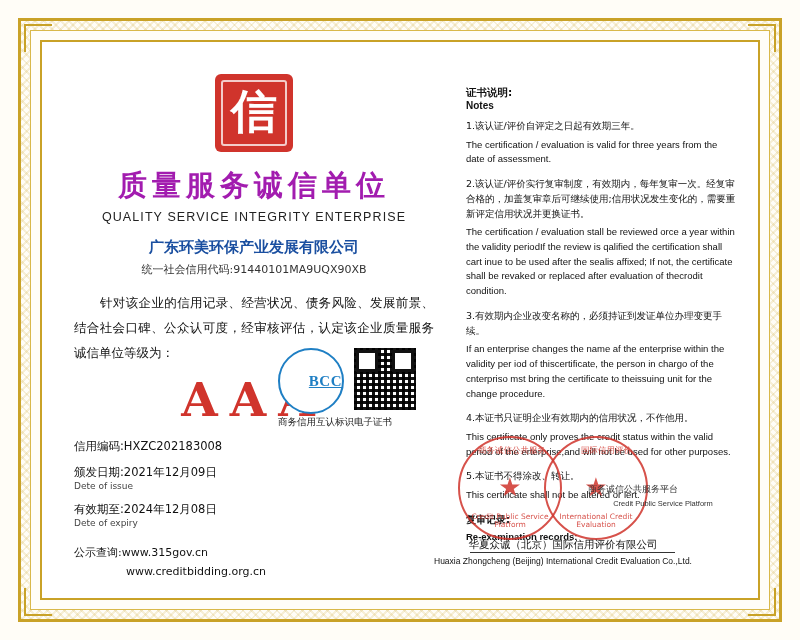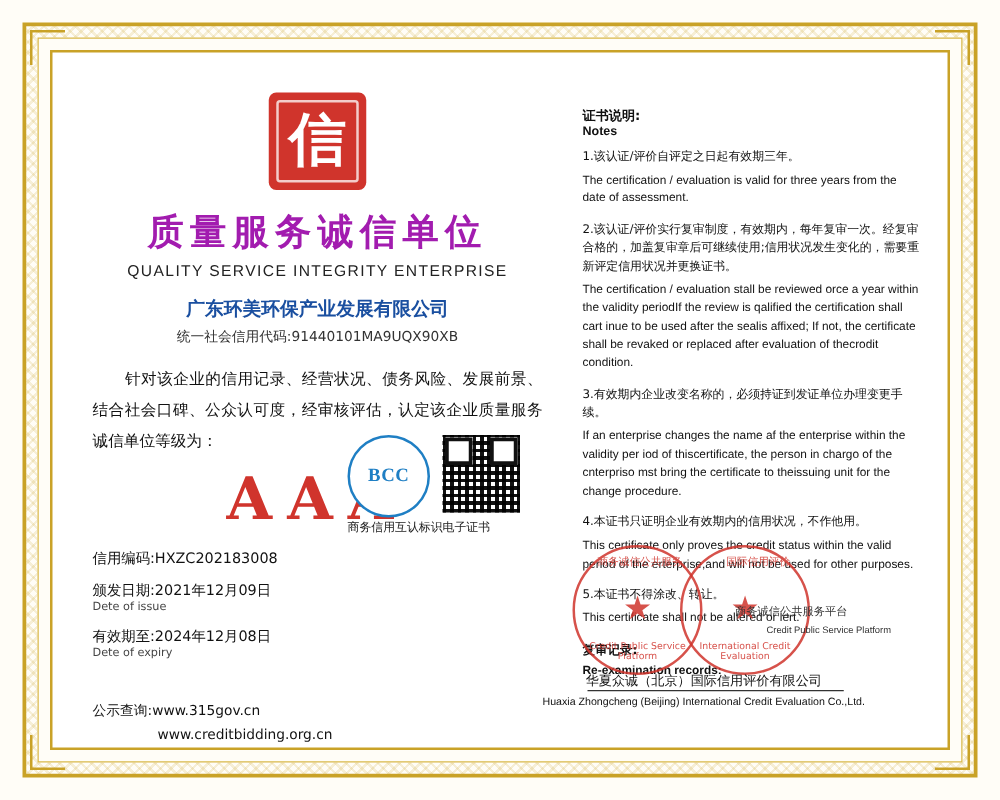--- a/index.html
+++ b/index.html
@@ -140,43 +140,44 @@
     margin:0 0 11px 4px;
     font-family:"DejaVu Sans", sans-serif;
   }
   .field .line1{
     font-size:11.5px;color:#111;
   }
   .field .line2{
     font-size:9px;color:#444;margin-top:1px;
   }
   .query{
-    margin:32px 0 0 4px;
+    margin:16px 0 0 4px;
     font-size:11px;color:#111;
     font-family:"DejaVu Sans", sans-serif;
     line-height:1.7;
   }
   .query .url{display:block;margin-left:52px;}
 
   
   .badge-row{
     position:absolute;
     left:230px;top:300px;
     width:170px;
     display:flex;align-items:flex-start;gap:10px;
   }
   .bcc{
     width:62px;height:62px;border-radius:50%;
     border:2px solid #1f7fc4;
-    display:flex;align-items:center;justify-content:center;
+    display:flex;align-items:center;justify-content:flex-end;
     color:#1f7fc4;font-weight:bold;font-size:15px;
     font-family:"Liberation Serif", serif;
     letter-spacing:.5px;
     background:#fff;
     box-shadow:inset 0 0 0 4px #fff;
+    text-decoration:underline;
   }
   .qr{
     width:62px;height:62px;
     background:
       repeating-linear-gradient(0deg,#111 0 3px,#fff 3px 6px),
       repeating-linear-gradient(90deg,#111 0 3px,#fff 3px 6px);
     background-blend-mode:multiply;
     position:relative;
   }
   .qr::before,.qr::after{

